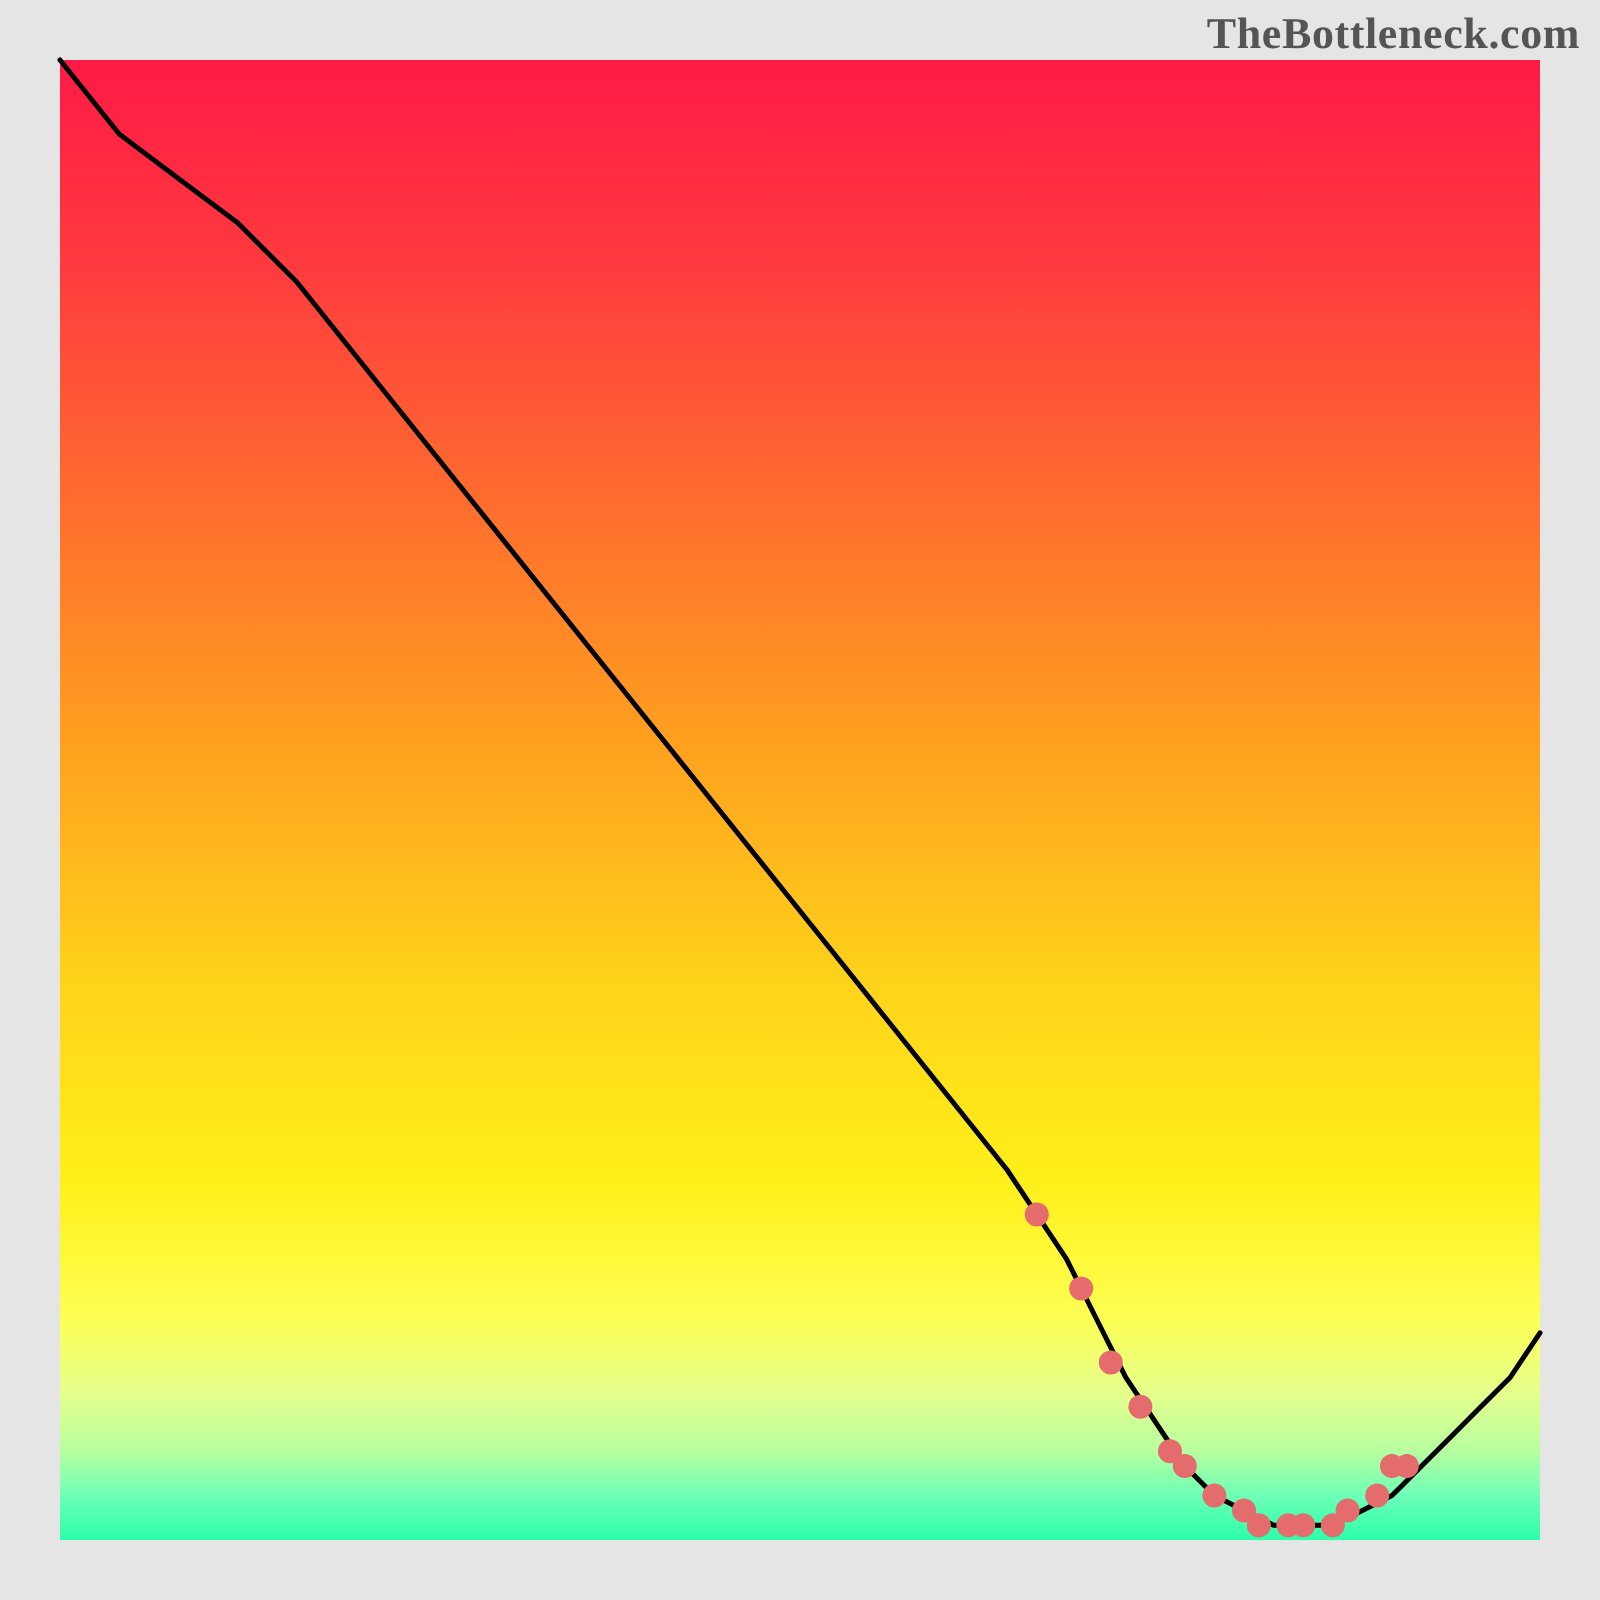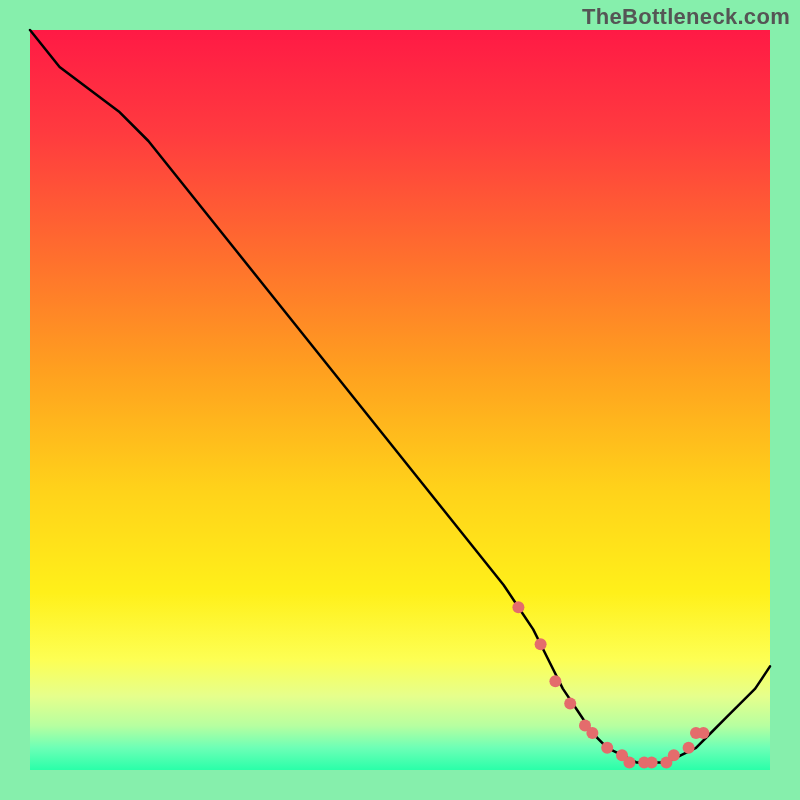--- a/index.html
+++ b/index.html
@@ -8,21 +8,22 @@
     width: 800px;
     height: 800px;
     background: #000;
     overflow: hidden;
     font-family: Arial, Helvetica, sans-serif;
   }
   .frame {
     position: relative;
     width: 800px;
     height: 800px;
-    background: #86efac;
+    background: #e5e5e5;
+    font-family: Liberation Serif, serif;
   }
   .watermark {
     position: absolute;
     top: 4px;
     right: 10px;
     color: #555;
     font-size: 22px;
     font-weight: 600;
     letter-spacing: 0.3px;
     user-select: none;

